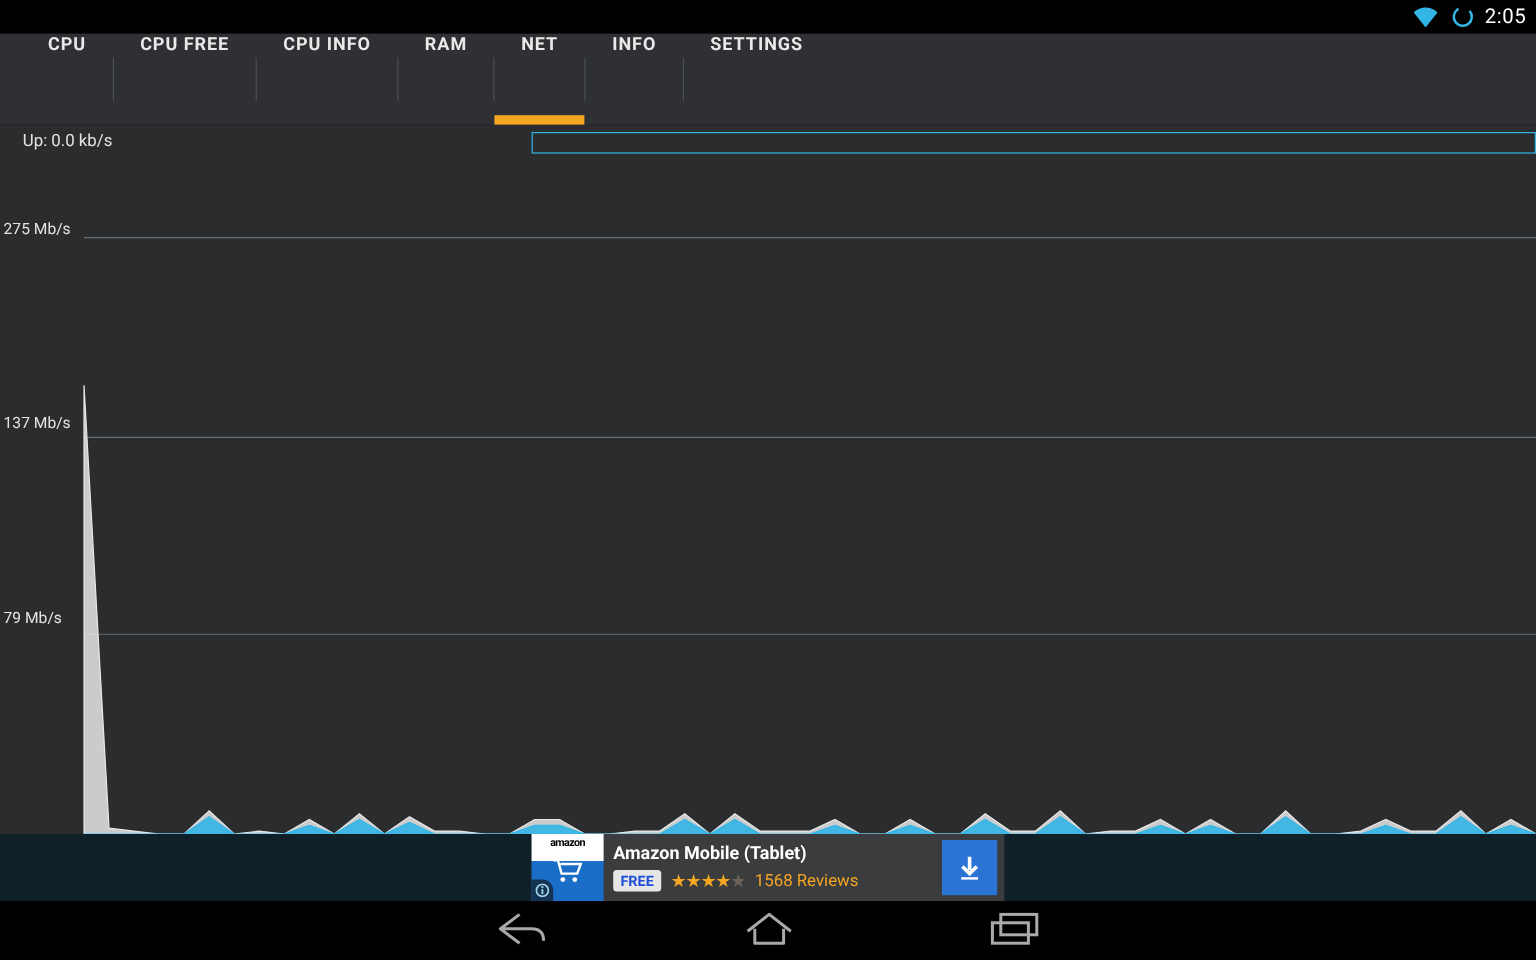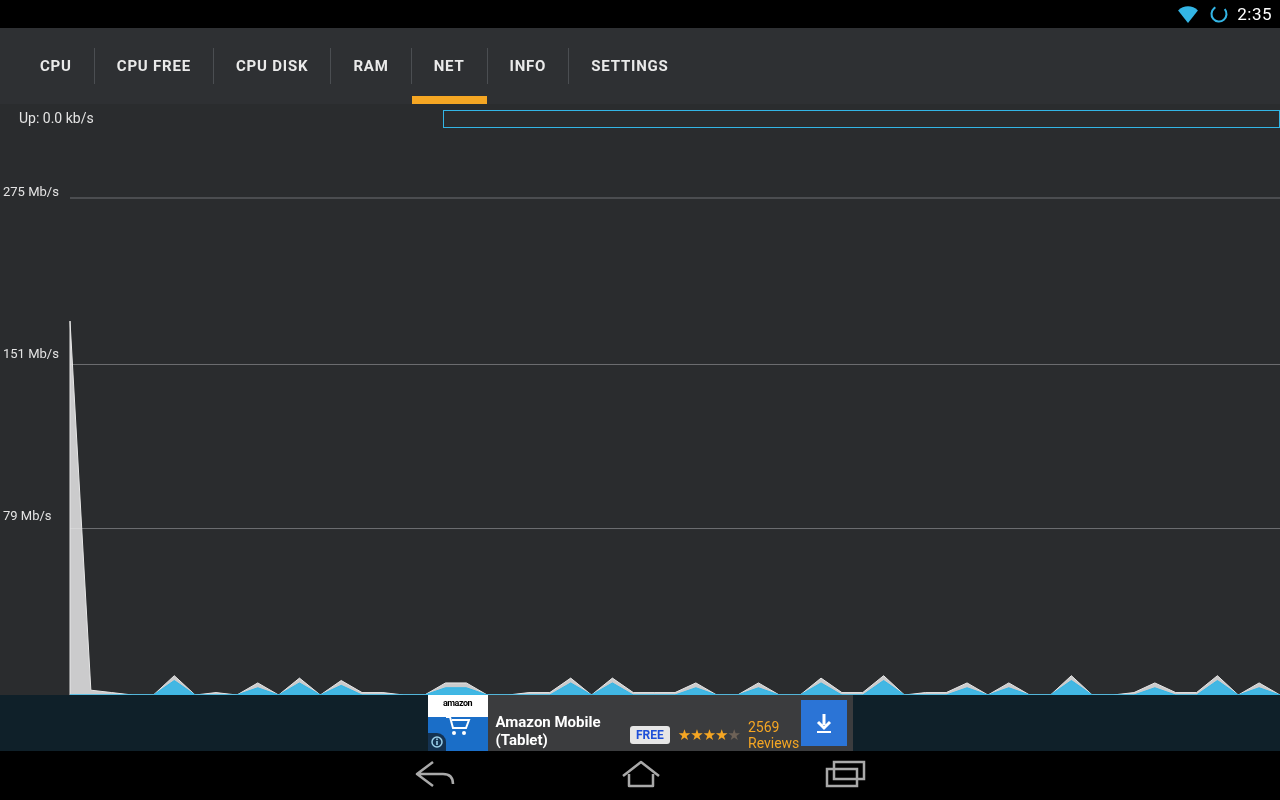--- a/index.html
+++ b/index.html
@@ -7,21 +7,21 @@
   .screen { position:relative; width:1280px; height:800px; background:#000; }
 
   
   .status-bar { height:28px; display:flex; align-items:center; justify-content:flex-end; padding:0 8px; background:#000; font-size:16px; color:#33b5e5; }
   .status-bar .wifi-icon { margin-right:10px; display:flex; align-items:center; }
   .status-bar .spinner-icon { margin-right:8px; display:flex; align-items:center; }
   .status-bar .clock { color:#ffffff; font-size:17px; letter-spacing:0.5px; }
 
   
   .tab-bar { height:76px; background:#2e3033; display:flex; align-items:center; padding-left:18px; }
-  .tab { position:relative; display:flex; align-items:center; height:76px; padding:0 22px; color:#eaeaea; font-size:15px; font-weight:700; letter-spacing:0.8px; cursor:pointer; }
+  .tab { position:relative; display:flex; height:76px; padding:0 22px; color:#eaeaea; font-size:15px; font-weight:700; letter-spacing:0.8px; cursor:pointer; }
   .tab .label { white-space:nowrap; }
   .tab.active-indicator::after {
     content:""; position:absolute; bottom:0; left:0; right:0; height:8px; background:#f5a623;
   }
   .tab-divider { width:1px; height:36px; background:#4b4e52; }
 
   
   .content { position:relative; height:591px; background:#2a2c2e; }
 
   .up-row  { position:absolute; top:0;   left:16px; right:0; height:32px; }
@@ -31,26 +31,26 @@
   .up-row  .bar-box { border:1px solid #33b5e5; }
   .down-row .bar-box { border:1px solid #e7e7e7; }
 
   
   .chart { position:absolute; left:0; right:0; bottom:0; top:74px; }
   .chart svg { width:100%; height:100%; display:block; }
   .ylabel { position:absolute; left:3px; font-size:13px; color:#e4e4e4; }
 
   
   .ad { position:absolute; left:0; right:0; top:695px; height:56px; background:#0f2029; display:flex; justify-content:center; align-items:center; }
-  .ad-box { width:425px; height:56px; background:#3b3c3e; display:flex; align-items:center; position:relative; }
+  .ad-box { width:394px; height:56px; background:#3b3c3e; display:flex; align-items:center; position:relative; }
   .ad-icon { width:60px; height:56px; background:linear-gradient(#fff 0 40%, #1a6ec8 40% 100%); position:relative; display:flex; flex-direction:column; align-items:center; justify-content:flex-start; }
   .ad-icon .amz-text { font-size:9px; font-weight:700; color:#000; margin-top:3px; letter-spacing:-0.5px; }
   .ad-icon .cart { margin-top:6px; }
   .ad-icon .info-badge { position:absolute; bottom:0; left:0; width:18px; height:18px; border-top-right-radius:9px; background:rgba(20,40,60,0.85); display:flex; align-items:center; justify-content:center; }
-  .ad-meta { flex:1; padding-left:8px; display:flex; flex-direction:row; justify-content:center; height:100%;align-items:flex-end; }
+  .ad-meta { flex:1; padding-left:8px; display:flex; flex-direction:column; justify-content:center; height:100%; }
   .ad-title { font-size:15px; font-weight:700; color:#ffffff; position:relative; top:-2px; }
   .ad-line2 { display:flex; align-items:center; gap:8px; margin-top:3px; }
   .free-badge { font-size:12px; font-weight:700; color:#1d4ed8; background:#e6e6e6; border-radius:3px; padding:2px 6px; }
   .stars { color:#f5a623; font-size:15px; letter-spacing:-1px; }
   .stars .dim { color:#6e6257; }
   .reviews { font-size:14px; color:#f5a623; }
   .dl-btn { width:46px; height:46px; background:#2b74d6; margin-right:6px; display:flex; align-items:center; justify-content:center; }
 
   
   .navbar { position:absolute; left:0; right:0; bottom:0; height:49px; background:#000; display:flex; align-items:center; justify-content:center; gap:160px; }
@@ -65,34 +65,34 @@
     <span class="wifi-icon">
       <svg width="22" height="18" viewBox="0 0 24 20">
           <path d="M12 20 L1 6 C7 0 17 0 23 6 Z" fill="#33b5e5"></path>
         </svg>
     </span>
     <span class="spinner-icon">
       <svg width="20" height="20" viewBox="0 0 24 24">
           <circle cx="12" cy="12" r="9" fill="none" stroke="#33b5e5" stroke-width="2.5" stroke-dasharray="44 12" transform="rotate(-40 12 12)"></circle>
         </svg>
     </span>
-    <span class="clock">2:35</span>
+    <span class="clock">2:05</span>
   </div>
 
   <div class="tab-bar">
     <div class="tab">
         <span class="label">CPU</span>
       </div>
     <div class="tab-divider"></div>
     <div class="tab">
         <span class="label">CPU FREE</span>
       </div>
     <div class="tab-divider"></div>
     <div class="tab">
-        <span class="label">CPU DISK</span>
+        <span class="label">CPU INFO</span>
       </div>
     <div class="tab-divider"></div>
     <div class="tab">
         <span class="label">RAM</span>
       </div>
     <div class="tab-divider"></div>
     <div class="tab active-indicator">
         <span class="label">NET</span>
       </div>
     <div class="tab-divider"></div>
@@ -106,21 +106,21 @@
   </div>
 
   <div class="content">
     <div class="up-row">
       <div class="label-text">Up: 0.0 kb/s</div>
       <div class="bar-box"></div>
     </div>
 
     <div class="chart">
       <div class="ylabel" style="top:6px">275 Mb/s</div>
-      <div class="ylabel" style="top:168px">151 Mb/s</div>
+      <div class="ylabel" style="top:168px">137 Mb/s</div>
       <div class="ylabel" style="top:330px">79 Mb/s</div>
       <svg id="chart-layer" viewBox="0 0 1280 517" preserveAspectRatio="none">
           <line x1="70" x2="1280" y1="350.52912621359224" y2="350.52912621359224" stroke="#6d6f72" stroke-width="1"></line>
           <line x1="70" x2="1280" y1="186.47087378640776" y2="186.47087378640776" stroke="#6d6f72" stroke-width="1"></line>
           <line x1="70" x2="1280" y1="20" y2="20" stroke="#6d6f72" stroke-width="1"></line>
           <path d="M 70 517 L 70 143.04368932038835 L 90.86206896551724 512.1747572815534 L 111.72413793103448 514.5873786407767 L 132.58620689655174 517 L 153.44827586206895 517 L 174.31034482758622 497.6990291262136 L 195.17241379310346 517 L 216.0344827586207 514.5873786407767 L 236.89655172413794 517 L 257.7586206896552 504.93689320388347 L 278.62068965517244 517 L 299.48275862068965 500.1116504854369 L 320.3448275862069 517 L 341.2068965517241 502.5242718446602 L 362.0689655172414 514.5873786407767 L 382.9310344827586 514.5873786407767 L 403.7931034482759 517 L 424.65517241379314 517 L 445.51724137931035 504.93689320388347 L 466.3793103448276 504.93689320388347 L 487.2413793103448 517 L 508.1034482758621 517 L 528.9655172413793 514.5873786407767 L 549.8275862068965 514.5873786407767 L 570.6896551724138 500.1116504854369 L 591.551724137931 517 L 612.4137931034483 500.1116504854369 L 633.2758620689656 514.5873786407767 L 654.1379310344828 514.5873786407767 L 675 514.5873786407767 L 695.8620689655172 504.93689320388347 L 716.7241379310345 517 L 737.5862068965517 517 L 758.448275862069 504.93689320388347 L 779.3103448275863 517 L 800.1724137931035 517 L 821.0344827586207 500.1116504854369 L 841.8965517241379 514.5873786407767 L 862.7586206896552 514.5873786407767 L 883.6206896551724 497.6990291262136 L 904.4827586206897 517 L 925.344827586207 514.5873786407767 L 946.2068965517242 514.5873786407767 L 967.0689655172414 504.93689320388347 L 987.9310344827586 517 L 1008.7931034482759 504.93689320388347 L 1029.655172413793 517 L 1050.5172413793102 517 L 1071.3793103448277 497.6990291262136 L 1092.2413793103449 517 L 1113.103448275862 517 L 1133.9655172413793 514.5873786407767 L 1154.8275862068965 504.93689320388347 L 1175.6896551724137 514.5873786407767 L 1196.5517241379312 514.5873786407767 L 1217.4137931034484 497.6990291262136 L 1238.2758620689656 517 L 1259.1379310344828 504.93689320388347 L 1280 517 L 1280 517 Z" fill="#e7e7e7" fill-opacity="0.85" stroke="#e7e7e7" stroke-width="1"></path>
           <path d="M 70 517 L 70 517 L 90.86206896551724 517 L 111.72413793103448 517 L 132.58620689655174 517 L 153.44827586206895 517 L 174.31034482758622 502.5242718446602 L 195.17241379310346 517 L 216.0344827586207 517 L 236.89655172413794 517 L 257.7586206896552 509.7621359223301 L 278.62068965517244 517 L 299.48275862068965 504.93689320388347 L 320.3448275862069 517 L 341.2068965517241 507.3495145631068 L 362.0689655172414 517 L 382.9310344827586 517 L 403.7931034482759 517 L 424.65517241379314 517 L 445.51724137931035 509.7621359223301 L 466.3793103448276 509.7621359223301 L 487.2413793103448 517 L 508.1034482758621 517 L 528.9655172413793 517 L 549.8275862068965 517 L 570.6896551724138 504.93689320388347 L 591.551724137931 517 L 612.4137931034483 504.93689320388347 L 633.2758620689656 517 L 654.1379310344828 517 L 675 517 L 695.8620689655172 509.7621359223301 L 716.7241379310345 517 L 737.5862068965517 517 L 758.448275862069 509.7621359223301 L 779.3103448275863 517 L 800.1724137931035 517 L 821.0344827586207 504.93689320388347 L 841.8965517241379 517 L 862.7586206896552 517 L 883.6206896551724 502.5242718446602 L 904.4827586206897 517 L 925.344827586207 517 L 946.2068965517242 517 L 967.0689655172414 509.7621359223301 L 987.9310344827586 517 L 1008.7931034482759 509.7621359223301 L 1029.655172413793 517 L 1050.5172413793102 517 L 1071.3793103448277 502.5242718446602 L 1092.2413793103449 517 L 1113.103448275862 517 L 1133.9655172413793 517 L 1154.8275862068965 509.7621359223301 L 1175.6896551724137 517 L 1196.5517241379312 517 L 1217.4137931034484 502.5242718446602 L 1238.2758620689656 517 L 1259.1379310344828 509.7621359223301 L 1280 517 L 1280 517 Z" fill="#33b5e5" fill-opacity="0.9" stroke="#33b5e5" stroke-width="1"></path>
         </svg>
     </div>
   </div>
@@ -140,21 +140,21 @@
               <rect x="5.2" y="5" width="1.6" height="4" fill="#9bd0ea"></rect>
               <rect x="5.2" y="2.5" width="1.6" height="1.6" fill="#9bd0ea"></rect>
             </svg>
         </div>
       </div>
       <div class="ad-meta">
         <div class="ad-title">Amazon Mobile (Tablet)</div>
         <div class="ad-line2">
           <span class="free-badge">FREE</span>
           <span class="stars">★★★★<span class="dim">★</span></span>
-          <span class="reviews">2569 Reviews</span>
+          <span class="reviews">1568 Reviews</span>
         </div>
       </div>
       <div class="dl-btn">
         <svg width="24" height="24" viewBox="0 0 24 24">
           <path d="M12 3 v11 M6 11 l6 6 l6 -6" stroke="#fff" stroke-width="3" fill="none"></path>
           <rect x="5" y="20" width="14" height="2" fill="#fff"></rect>
         </svg>
       </div>
     </div>
   </div>

